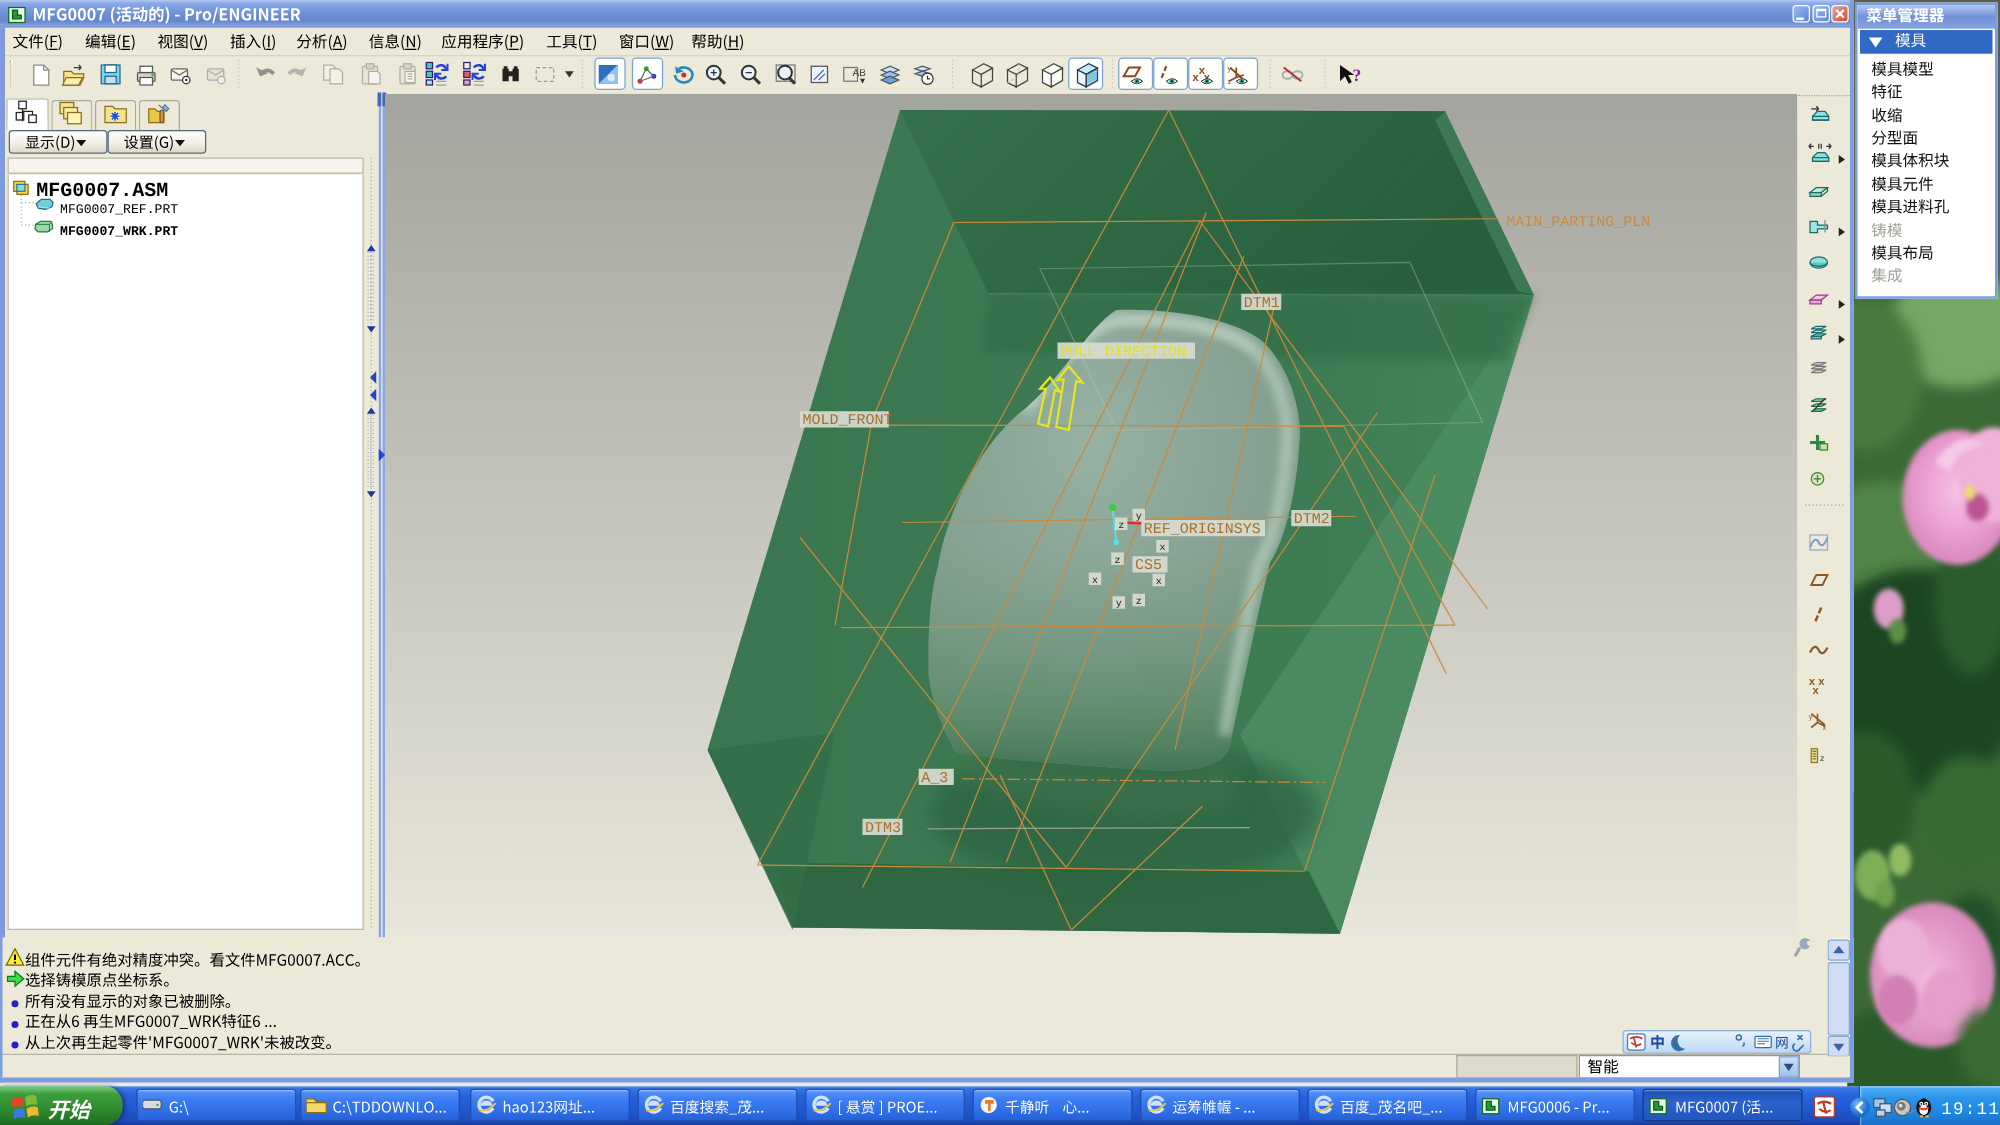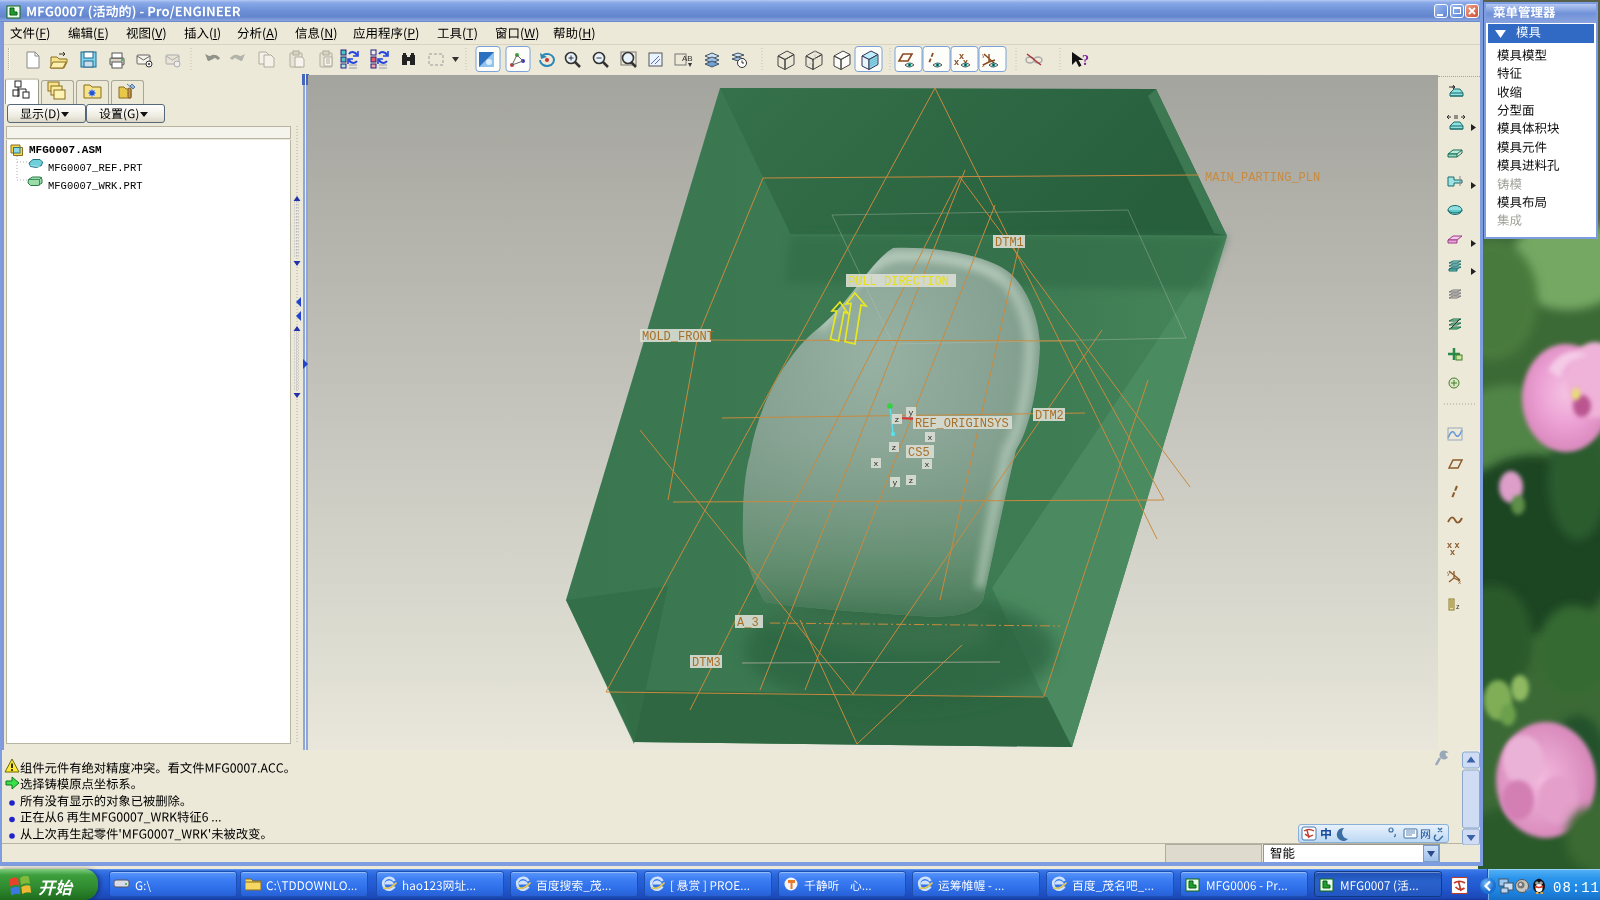--- a/index.html
+++ b/index.html
@@ -473,23 +473,23 @@
 <path d="M11 16 v22 M11 22 h11 M11 40 h11" fill="none" stroke="#b0b0b0" stroke-dasharray="1 2"></path>
 <g transform="translate(22 18)">
           <path d="M1 5 l4 -3.5 h7 l2.5 2.5 -1 3.5 -5 2 -6 -1 z" fill="#6fd0dc" stroke="#1f6f85"></path>
           <path d="M2.5 7.5 l9.5 1" stroke="#aee8ee" stroke-width="0.8"></path>
         </g>
 <g transform="translate(22 36)">
           <path d="M0.5 3.5 l4 -2.5 h8 l1.5 2.5 v3.5 l-4 2.5 h-7.5 l-2.5 -2.5 z" fill="#9adca8" stroke="#2a7a4a"></path>
           <path d="M0.5 3.5 h11 l2.5 -2.5 M11.5 3.5 v6" fill="none" stroke="#2a7a4a" stroke-width="0.8"></path>
         </g>
 </svg>
-<div class="abs mono" style="left:29px;top:144px;font-size:11px;font-weight:bold;color:#000">MFG0007.ASM</div>
+<div class="abs mono" style="left:29px;top:144px;font-size:16px;font-weight:bold;color:#000">MFG0007.ASM</div>
 <div class="abs mono" style="left:48px;top:162px;font-size:10.5px;font-weight:normal;color:#000">MFG0007_REF.PRT</div>
-<div class="abs mono" style="left:48px;top:180px;font-size:10.5px;font-weight:normal;color:#000">MFG0007_WRK.PRT</div>
+<div class="abs mono" style="left:48px;top:180px;font-size:10.5px;font-weight:bold;color:#000">MFG0007_WRK.PRT</div>
 
 <svg class="abs" style="left:291px;top:126px" width="14" height="620">
 <line x1="6" y1="0" x2="6" y2="618" stroke="#b0ada0" stroke-dasharray="1 2"></line>
 <path d="M3 76 h6 M3 79 h6 M3 82 h6 M3 85 h6 M3 88 h6 M3 91 h6 M3 94 h6 M3 97 h6 M3 100 h6 M3 103 h6 M3 106 h6 M3 109 h6 M3 112 h6 M3 115 h6 M3 118 h6 M3 121 h6 M3 124 h6 M3 127 h6 M3 130 h6" stroke="#9a97b8" stroke-width="0.7" stroke-dasharray="1 1"></path>
 <path d="M6 70 l3.5 5 h-7 z M6 140 l-3.5 -5 h7 z" fill="#2233aa"></path>
 <path d="M3 206 h6 M3 209 h6 M3 212 h6 M3 215 h6 M3 218 h6 M3 221 h6 M3 224 h6 M3 227 h6 M3 230 h6 M3 233 h6 M3 236 h6 M3 239 h6 M3 242 h6 M3 245 h6 M3 248 h6 M3 251 h6 M3 254 h6 M3 257 h6 M3 260 h6 M3 263 h6" stroke="#9a97b8" stroke-width="0.7" stroke-dasharray="1 1"></path>
 <path d="M6 200 l3.5 5 h-7 z M6 272 l-3.5 -5 h7 z" fill="#2233aa"></path>
 </svg>
 <div class="abs" style="left:303px;top:75px;width:5px;height:675px;background:#e8ecf8;border-left:2px solid #8fa6d8;border-right:2px solid #8fa6d8"></div>
 <div class="abs" style="left:302px;top:74px;width:3px;height:11px;background:#4466bb"></div>
@@ -1248,13 +1248,13 @@
         <ellipse cx="7" cy="10" rx="3.5" ry="4" fill="#fff"></ellipse>
         <circle cx="5" cy="5" r="1.6" fill="#fff"></circle>
         <circle cx="9" cy="5" r="1.6" fill="#fff"></circle>
         <circle cx="5" cy="5" r="0.7" fill="#000"></circle>
         <circle cx="9" cy="5" r="0.7" fill="#000"></circle>
         <path d="M5 2 q2 -2 4 0" stroke="#111"></path>
         <path d="M3 8 q4 3 8 0" stroke="#e03a2a" stroke-width="1.6" fill="none"></path>
         <path d="M4 15 h2.5 M8.5 15 h2.5" stroke="#e8a83a" stroke-width="1.8"></path>
       </g>
 </svg>
-<div class="abs mono" style="left:1553px;top:880px;font-size:14px;color:#fff;letter-spacing:1px">08:11</div>
+<div class="abs mono" style="left:1553px;top:880px;font-size:14px;color:#fff;letter-spacing:1px">19:11</div>
 </div>
 </body></html>

